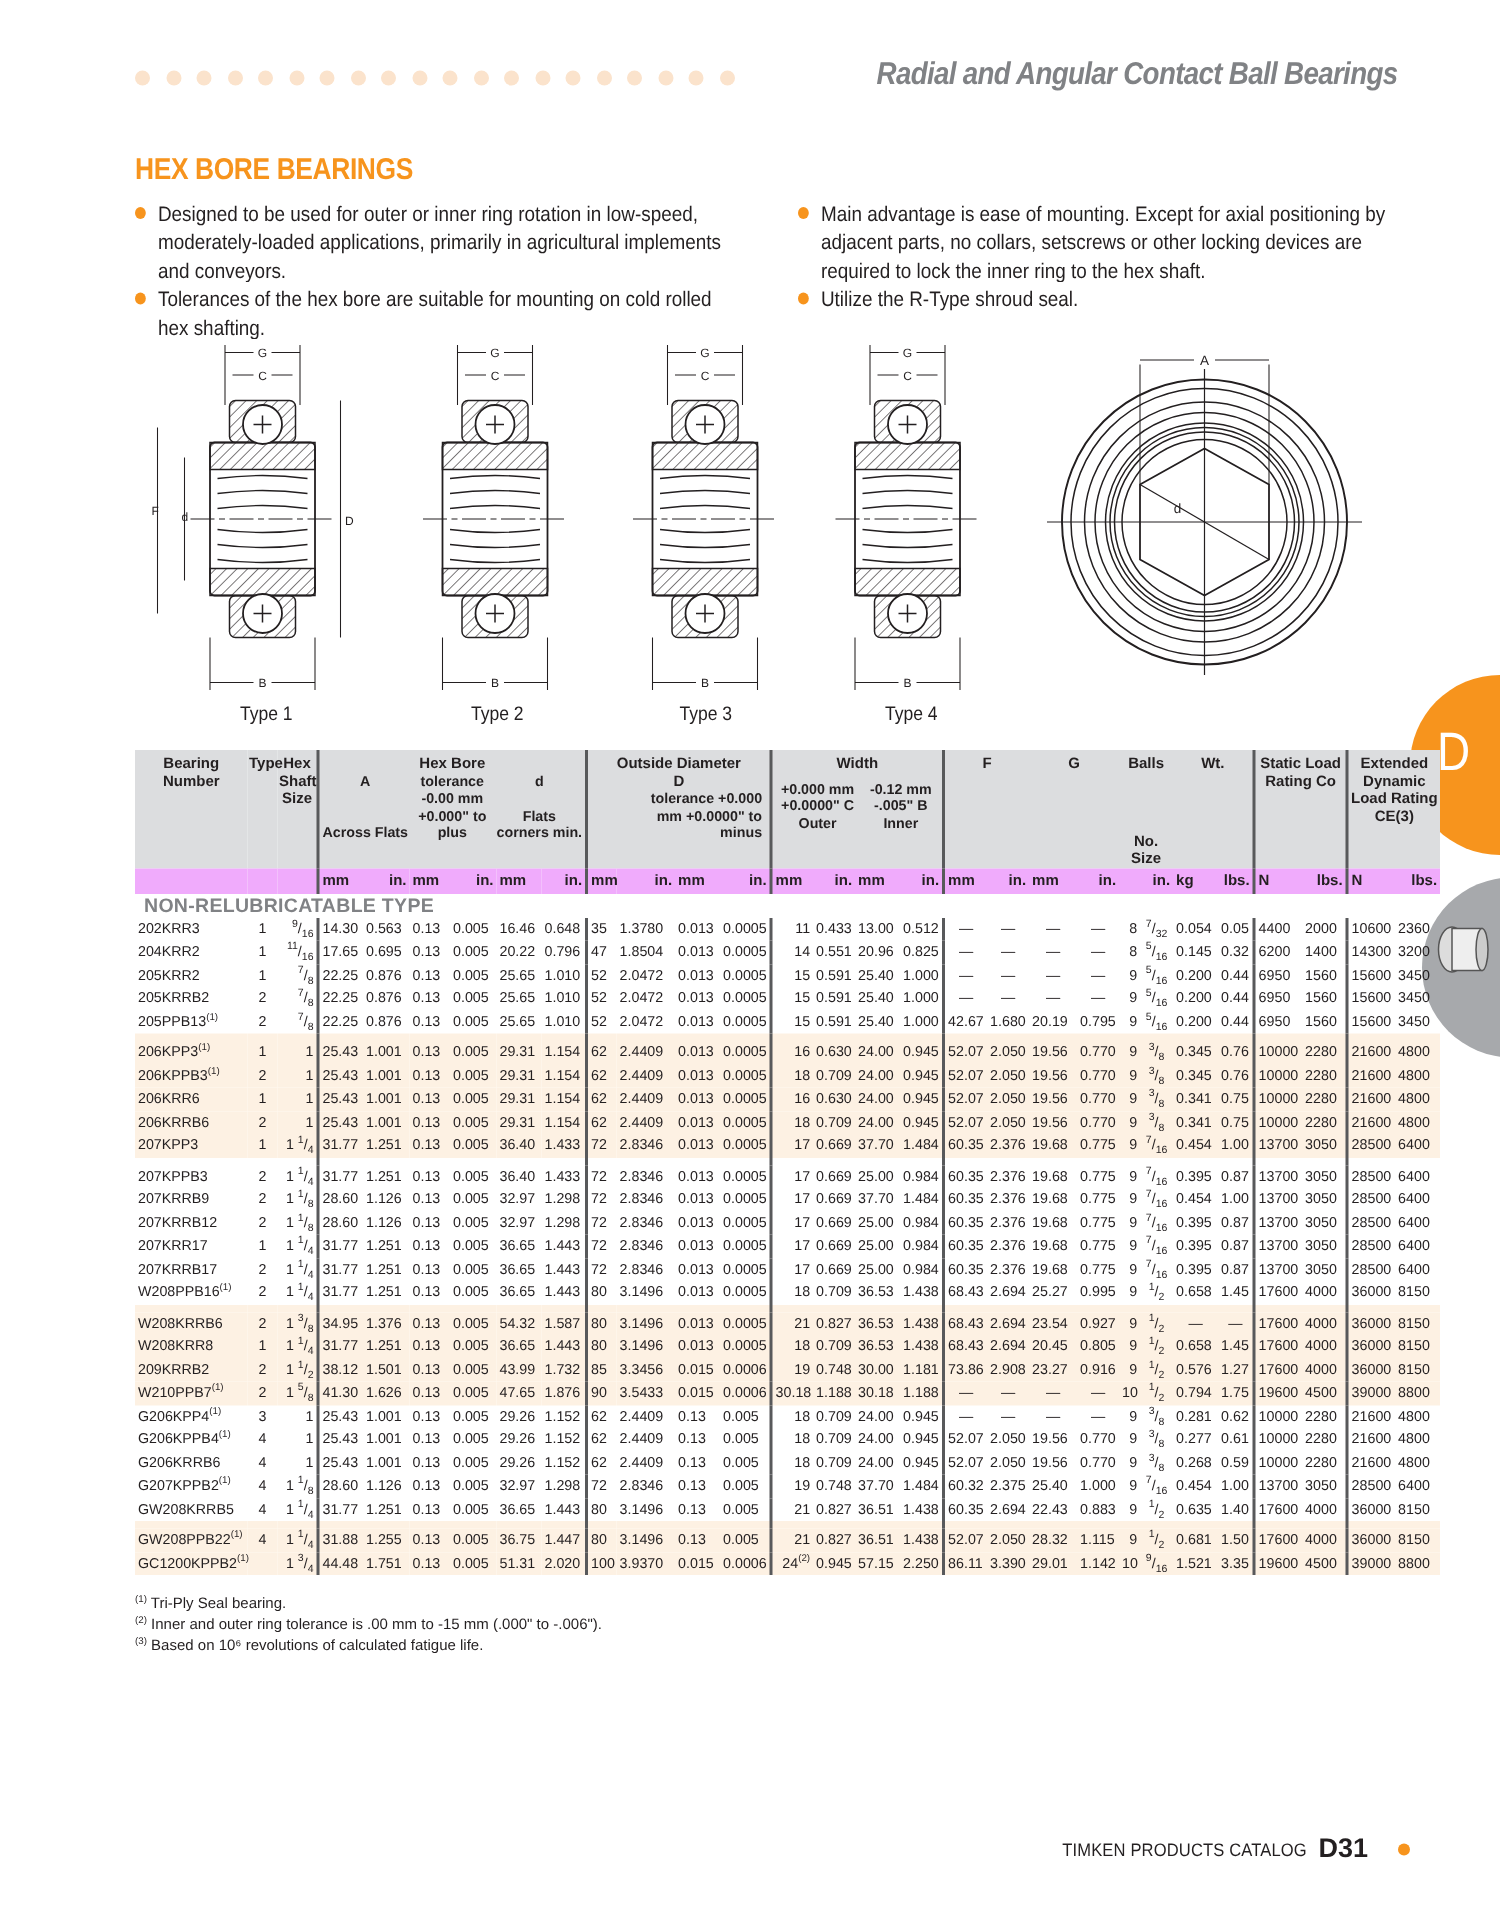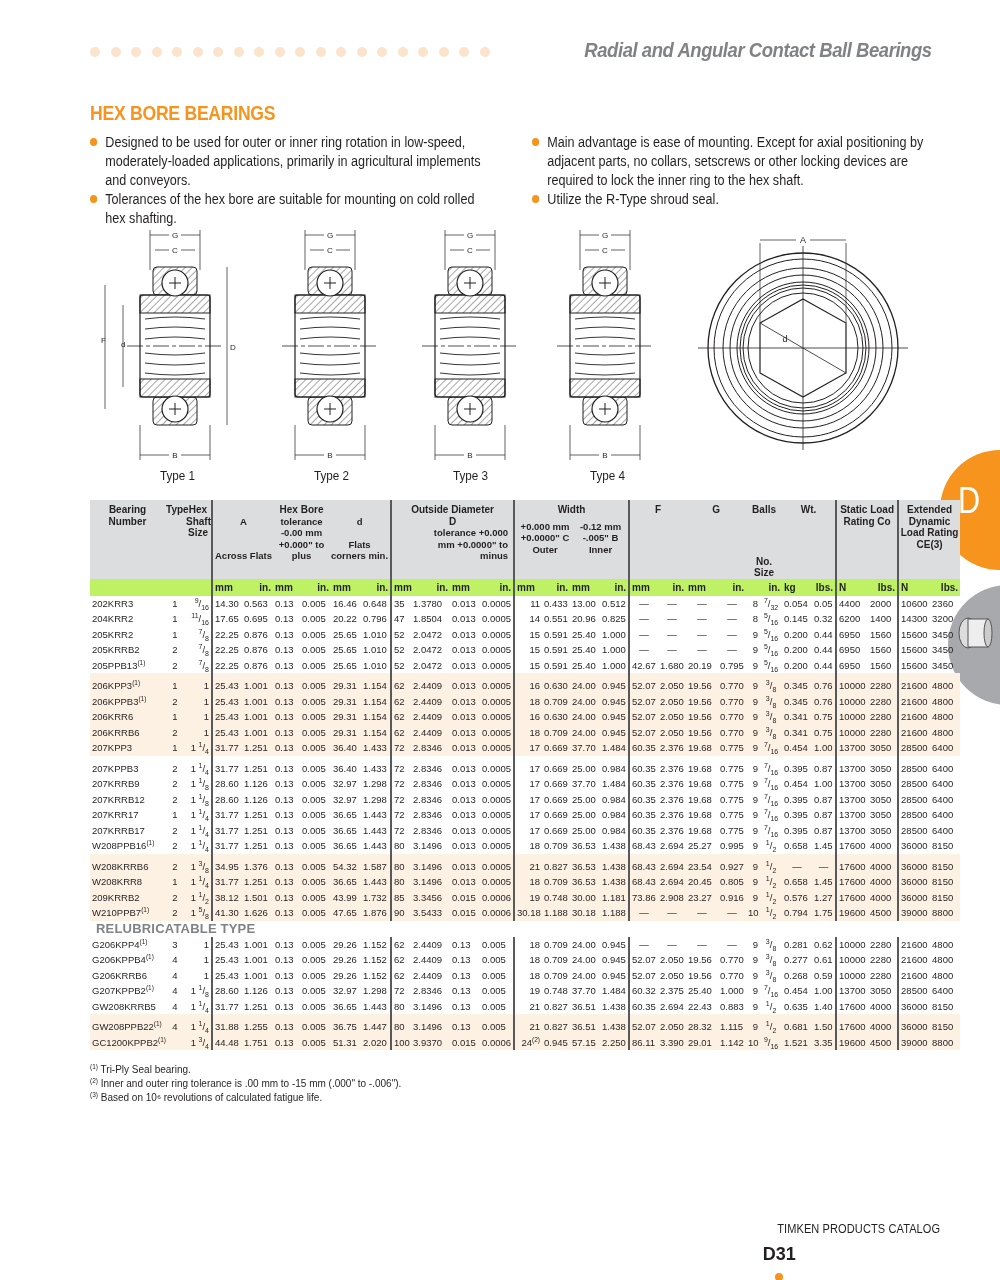--- a/index.html
+++ b/index.html
@@ -25,36 +25,36 @@
 
   
   .tab-d { position: absolute; left: 940px; top: 450px; width: 120px; height: 120px; border-radius: 50%; background: #f7941d; }
   .tab-d span { position: absolute; left: 16px; top: 30px; font-size: 36px; color: #fff; font-weight: normal; transform: scaleX(0.85); }
   .tab-gray { position: absolute; left: 948px; top: 585px; width: 120px; height: 120px; border-radius: 50%; background: #a7a9ac; }
 
   
   .table-wrap { position: absolute; top: 500px; left: 90px; width: 847px; }
   table { border-collapse: collapse; width: 847px; table-layout: fixed; font-size: 9.5px; }
   thead .hdr td { background: #dcdddf; font-weight: bold; font-size: 10px; line-height: 11.5px; vertical-align: top; text-align: center; padding: 4px 1px 0 1px; }
-  thead .units td { background: #bef264; font-weight: bold; color: #231f20; font-size: 10px; height: 17px; padding: 0 2px; }
+  thead .units td { background: #f0abfc; font-weight: bold; color: #231f20; font-size: 10px; height: 17px; padding: 0 2px; }
   .bl { border-left: 2px solid #58595b; }
   tbody td { height: 15.5px; padding: 0 2px; white-space: nowrap; color: #231f20; }
   tbody tr.band td { background: #fdf1e3; }
   tbody tr.group-title td { font-weight: bold; color: #808285; font-size: 13px; height: 16px; padding-left: 6px; letter-spacing: 0.2px; }
   tbody tr.gap td { height: 5px; padding: 0; }
   .l { text-align: left; }
   .c { text-align: center; }
   .r { text-align: right; }
   sup { font-size: 6.5px; vertical-align: super; line-height: 0; }
 
   
   .footnotes { position: absolute; top: 1063px; left: 90px; font-size: 10px; line-height: 14px; color: #231f20; }
 
   
-  .footer { position: absolute; top: 1222px; right: 60px; display: flex; align-items: flex-start; gap: 8px; flex-direction: column; }
+  .footer { position: absolute; top: 1222px; right: 60px; display: flex; align-items: center; gap: 8px; }
   .footer .catalog { font-size: 12px; letter-spacing: 0.1px; transform: scaleX(0.92); transform-origin: right; }
   .footer .pageno { font-size: 18px; font-weight: bold; }
   .footer .dot { width: 8px; height: 8px; border-radius: 50%; background: #f7941d; display: inline-block; margin-left: 12px; }
 </style>
 </head>
 <body>
 
 <div class="top-dots" id="dots">
     <span></span>
     <span></span>
@@ -282,20 +282,23 @@
           <td style="text-align: right;">in.</td>
           <td style="text-align: left;">kg</td>
           <td style="text-align: right;">lbs.</td>
           <td class="bl" style="text-align: left;">N</td>
           <td style="text-align: right;">lbs.</td>
           <td class="bl" style="text-align: left;">N</td>
           <td style="text-align: right;">lbs.</td>
         </tr>
     </thead>
     <tbody id="tbody">
+        <tr class="group-title">
+          <td colspan="30">NON-RELUBRICATABLE TYPE</td>
+        </tr>
         <tr>
           <td class="l" colspan="2">202KRR3</td>
           <td class="c">1</td>
           <td class="r"><sup style="font-size:7px">9</sup>/<sub style="font-size:7px;vertical-align:sub;line-height:0">16</sub></td>
           <td class="l bl">14.30</td>
           <td class="l">0.563</td>
           <td class="l">0.13</td>
           <td class="l">0.005</td>
           <td class="l">16.46</td>
           <td class="l">0.648</td>
@@ -997,23 +1000,20 @@
           <td class="l" style="text-align: center;">—</td>
           <td class="l" style="text-align: center;">—</td>
           <td class="r">10</td>
           <td class="c"><sup style="font-size:7px">1</sup>/<sub style="font-size:7px;vertical-align:sub;line-height:0">2</sub></td>
           <td class="l">0.794</td>
           <td class="l">1.75</td>
           <td class="l bl">19600</td>
           <td class="l">4500</td>
           <td class="l bl">39000</td>
           <td class="l">8800</td>
-        </tr>
-        <tr class="group-title">
-          <td colspan="30">RELUBRICATABLE TYPE</td>
         </tr>
         <tr>
           <td class="l" colspan="2">G206KPP4<sup>(1)</sup></td>
           <td class="c">3</td>
           <td class="r">1</td>
           <td class="l bl">25.43</td>
           <td class="l">1.001</td>
           <td class="l">0.13</td>
           <td class="l">0.005</td>
           <td class="l">29.26</td>

